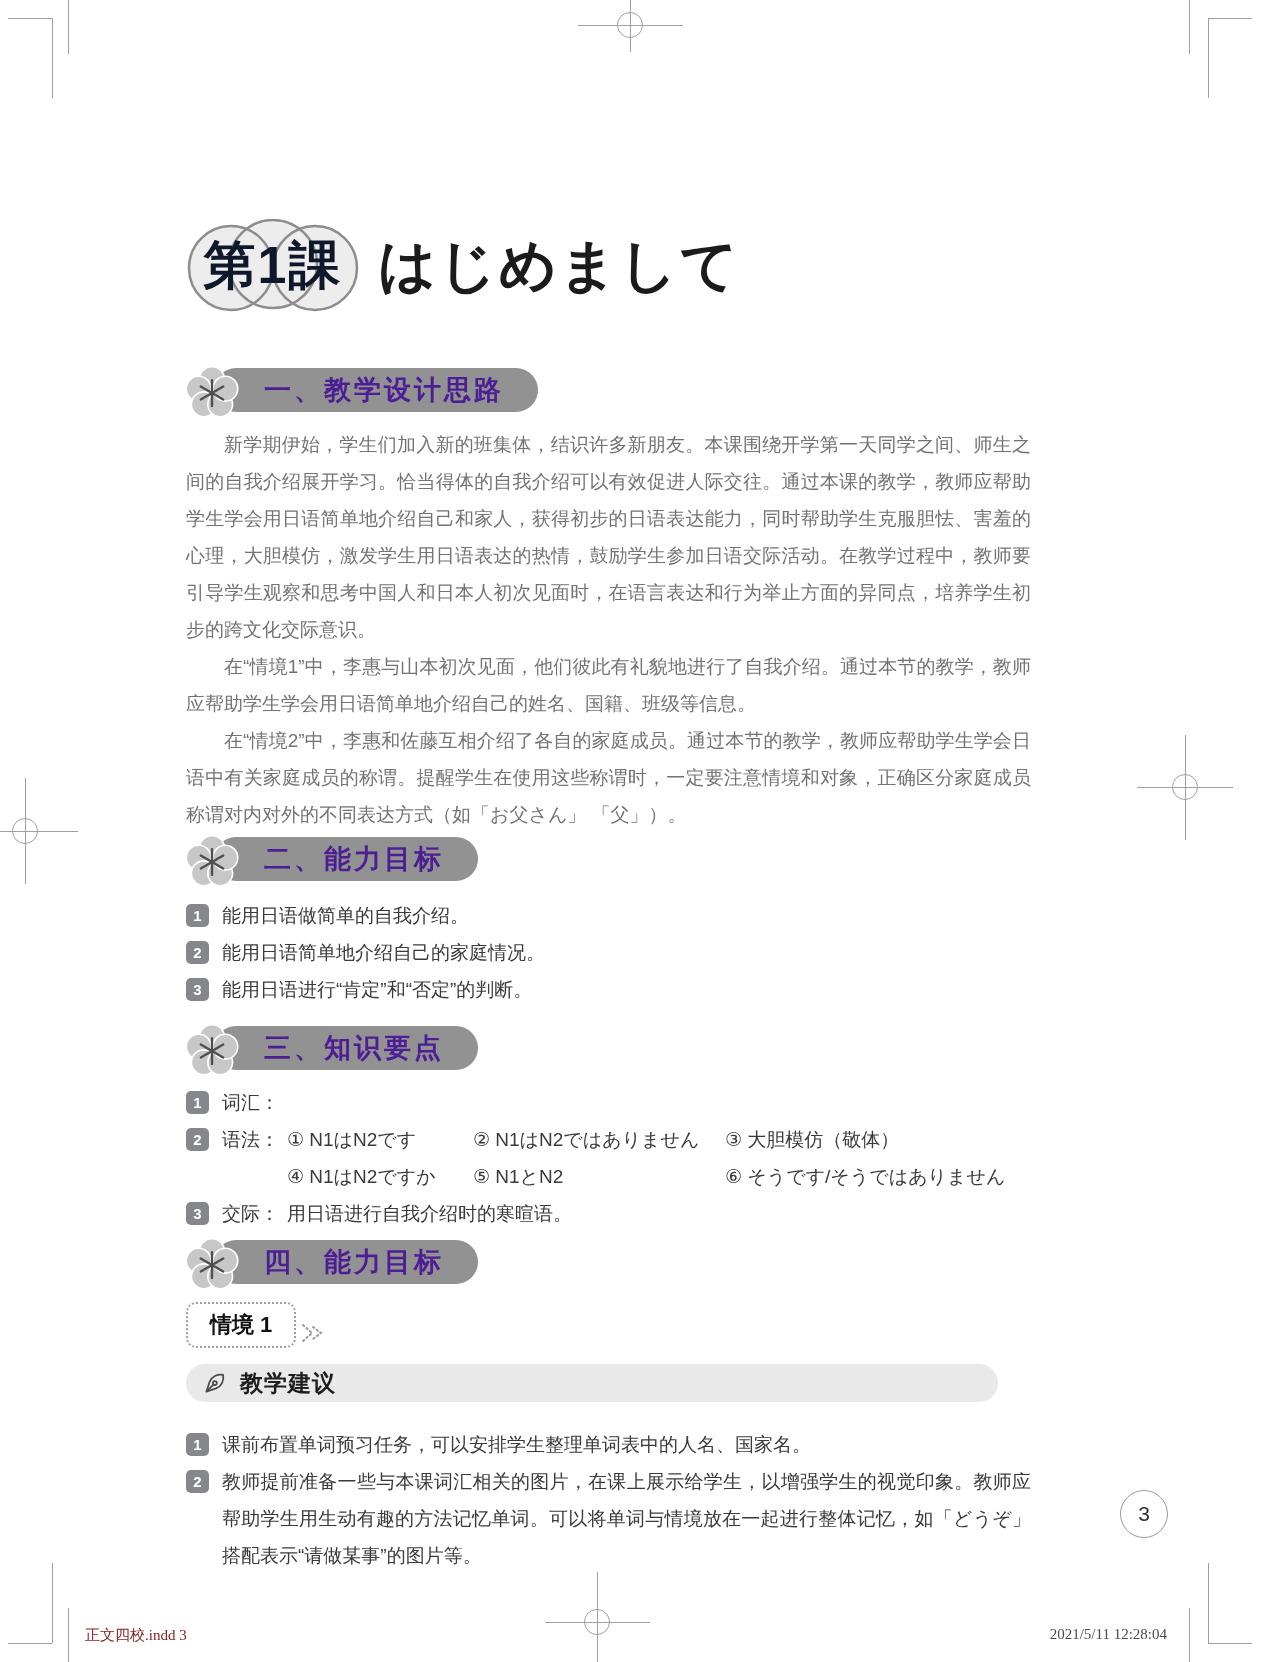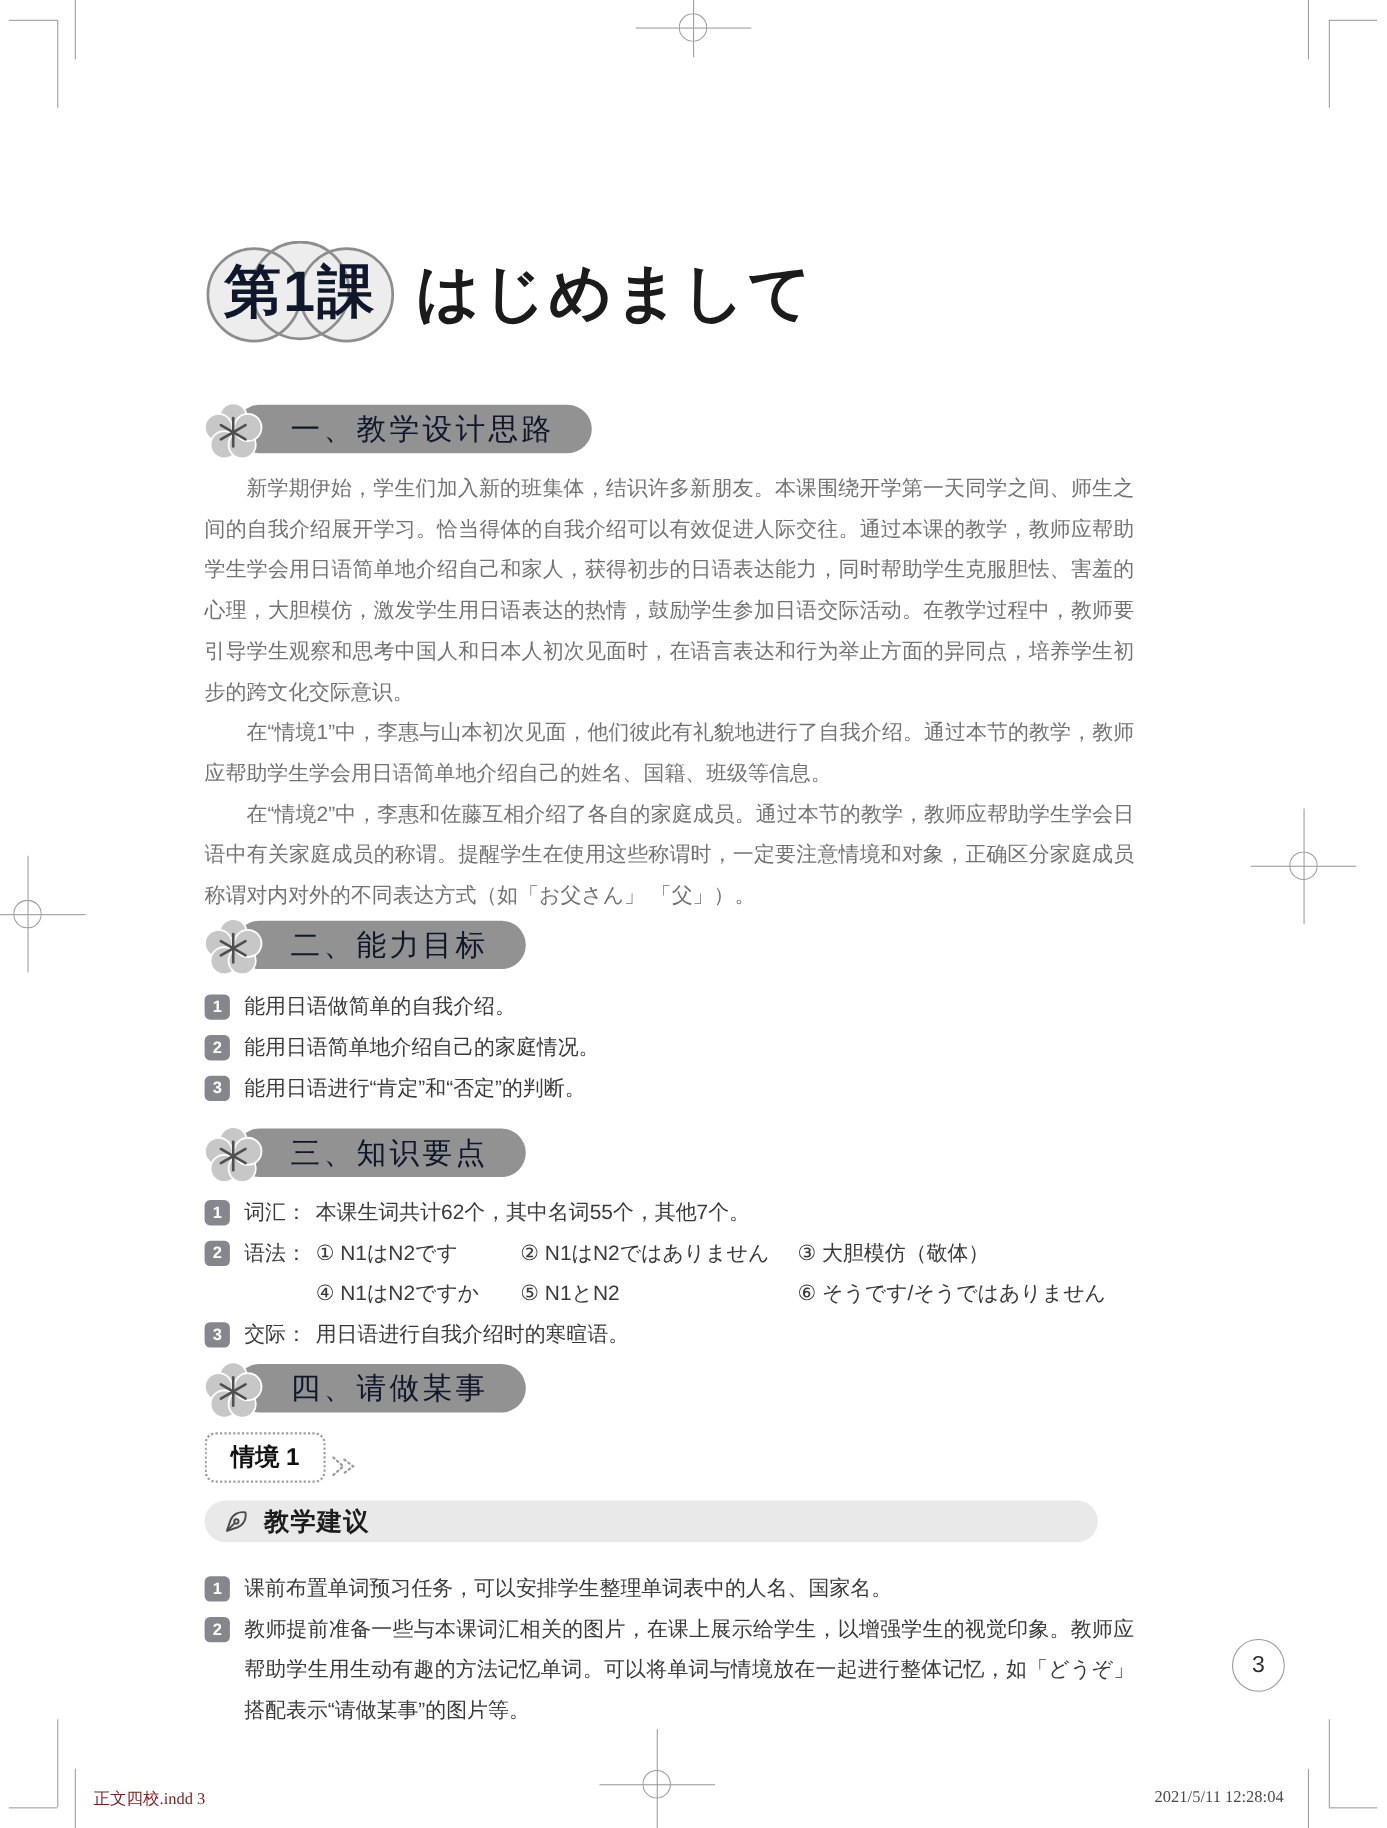--- a/index.html
+++ b/index.html
@@ -14,21 +14,21 @@
   .lesson-header{margin-top:218px;height:96px;display:flex;align-items:center;}
   .lesson-badge{position:relative;width:174px;height:94px;flex:0 0 auto;}
   .lesson-badge .badge-text{position:absolute;left:0;top:0;width:174px;height:94px;
       display:flex;align-items:center;justify-content:center;
       font-size:52px;font-weight:700;color:#0f172a;letter-spacing:2px;}
   .lesson-title{font-size:57px;font-weight:900;color:#1b1b1b;margin-left:18px;letter-spacing:2px;}
   
   .sec-header{position:relative;height:46px;margin-left:28px;}
   .flower{position:absolute;left:-30px;top:-3px;}
   .pill{display:inline-block;height:44px;line-height:44px;border-radius:23px;
-        background:#929292;color:#0f172a;font-size:27px;font-weight:400;
+        background:#929292;color:#4c1d95;font-size:27px;font-weight:700;
         letter-spacing:3px;padding:0 34px 0 50px;}
   
   .paragraphs{margin-top:12px;font-size:19px;line-height:37px;color:#737373;
               text-align:justify;}
   .para{margin:0;text-indent:2em;}
   
   .items{font-size:19px;line-height:37px;color:#3a3a3a;}
   .num-item{display:flex;align-items:flex-start;margin-top:0;}
   .badge{flex:0 0 23px;width:23px;height:23px;margin-top:7px;margin-right:13px;
          background:#85878c;border-radius:5px;color:#fff;font-size:15px;font-weight:700;
@@ -191,21 +191,20 @@
           <line x1="15.6" y1="20" x2="36.4" y2="32"></line>
           <line x1="15.6" y1="32" x2="36.4" y2="20"></line>
         </g>
       </svg>
       <span class="pill">三、知识要点</span>
     </div>
     <div class="items" style="margin-top:12px;">
       <div class="num-item">
         <span class="badge">1</span>
         <span class="item-label">词汇：</span>
-        <div class="item-text">本课生词共计62个，其中名词55个，其他7个。</div>
       </div>
       <div class="num-item">
         <span class="badge">2</span>
         <span class="item-label">语法：</span>
         <div class="grammar-grid">
           <span>① N1はN2です</span>
           <span>② N1はN2ではありません</span>
           <span>③ 大胆模仿（敬体）</span>
           <span>④ N1はN2ですか</span>
           <span>⑤ N1とN2</span>
@@ -227,21 +226,21 @@
             <circle cx="18.4" cy="36.5" r="11.5"></circle>
           <circle cx="33.6" cy="36.5" r="11.5"></circle>
             <circle cx="38.4" cy="22" r="11.5"></circle>
         </g>
         <g stroke="#4f4f4f" stroke-width="2.2" stroke-linecap="round">
           <line x1="26" y1="14" x2="26" y2="38"></line>
           <line x1="15.6" y1="20" x2="36.4" y2="32"></line>
           <line x1="15.6" y1="32" x2="36.4" y2="20"></line>
         </g>
       </svg>
-      <span class="pill">四、请做某事</span>
+      <span class="pill">四、能力目标</span>
     </div>
 
     <div class="scenario-row">
       <div class="scenario-box">情境 1</div>
       <svg class="scenario-arrow" width="30" height="24" viewBox="0 0 30 24">
         <g fill="none" stroke="#9a9a9a" stroke-width="2" stroke-dasharray="1.5 3" stroke-linecap="round">
           <polyline points="3,3 12,11 3,19"></polyline>
           <polyline points="13,5 21,11 13,17"></polyline>
         </g>
       </svg>

